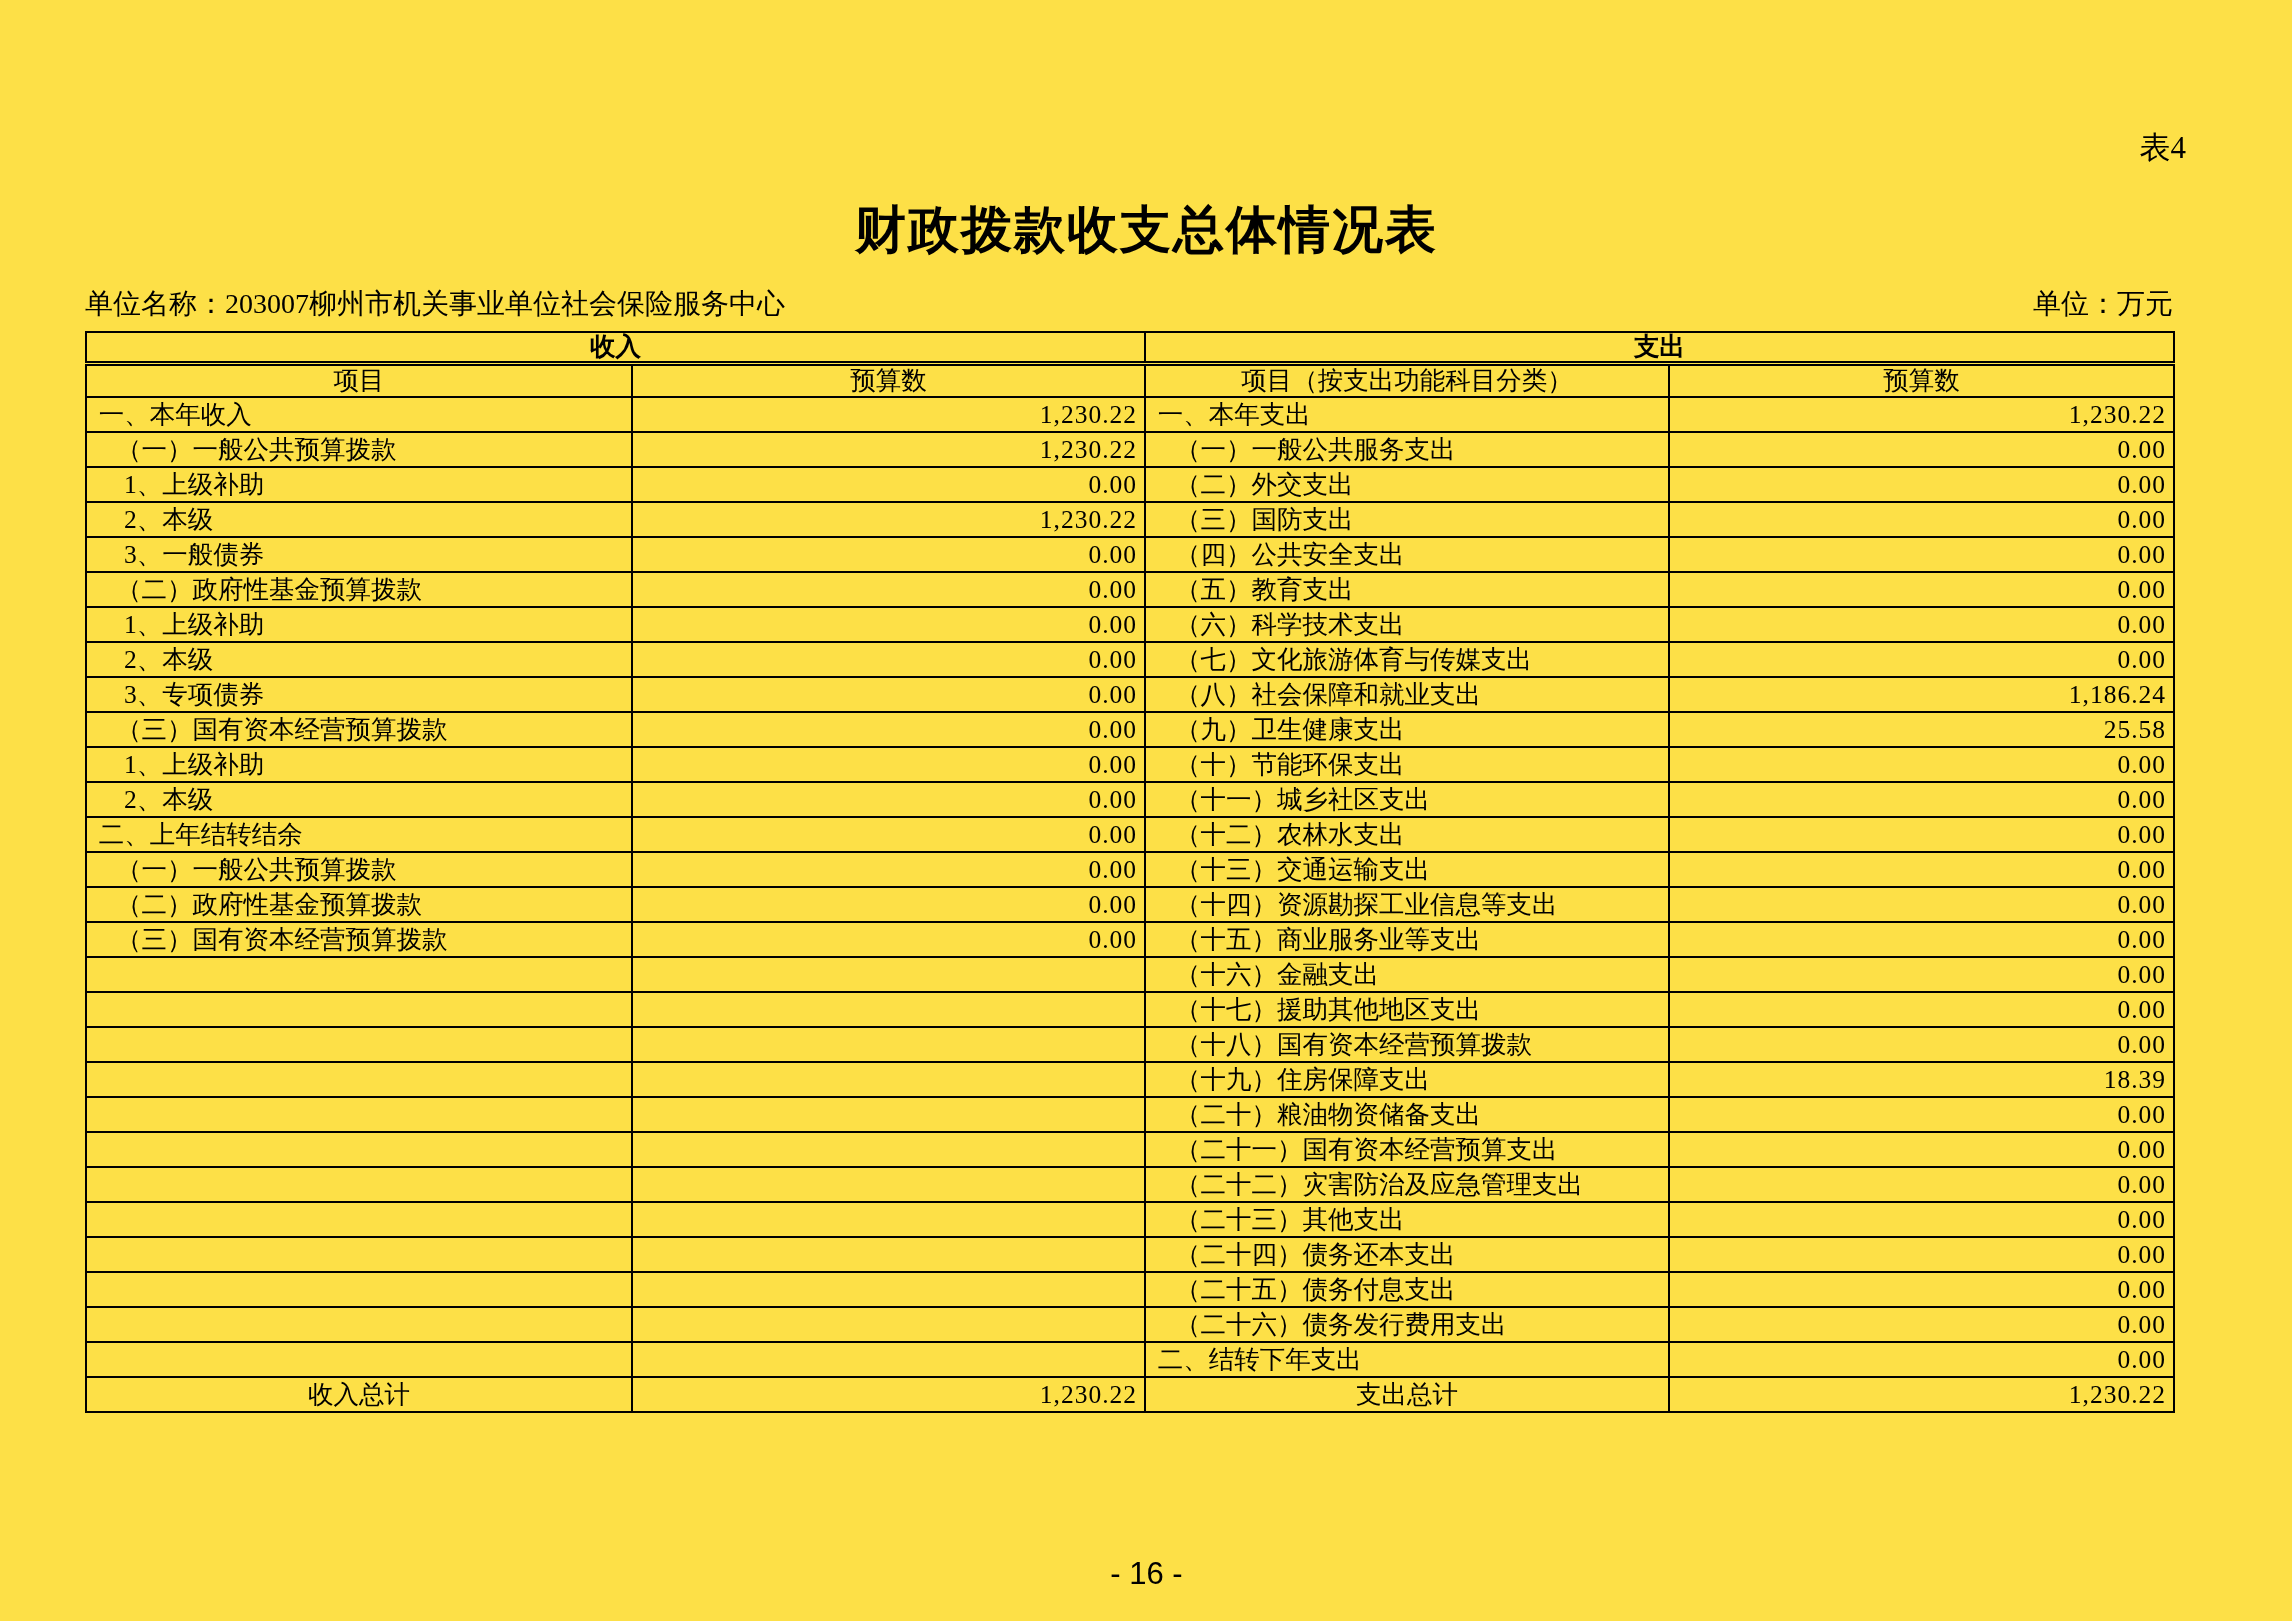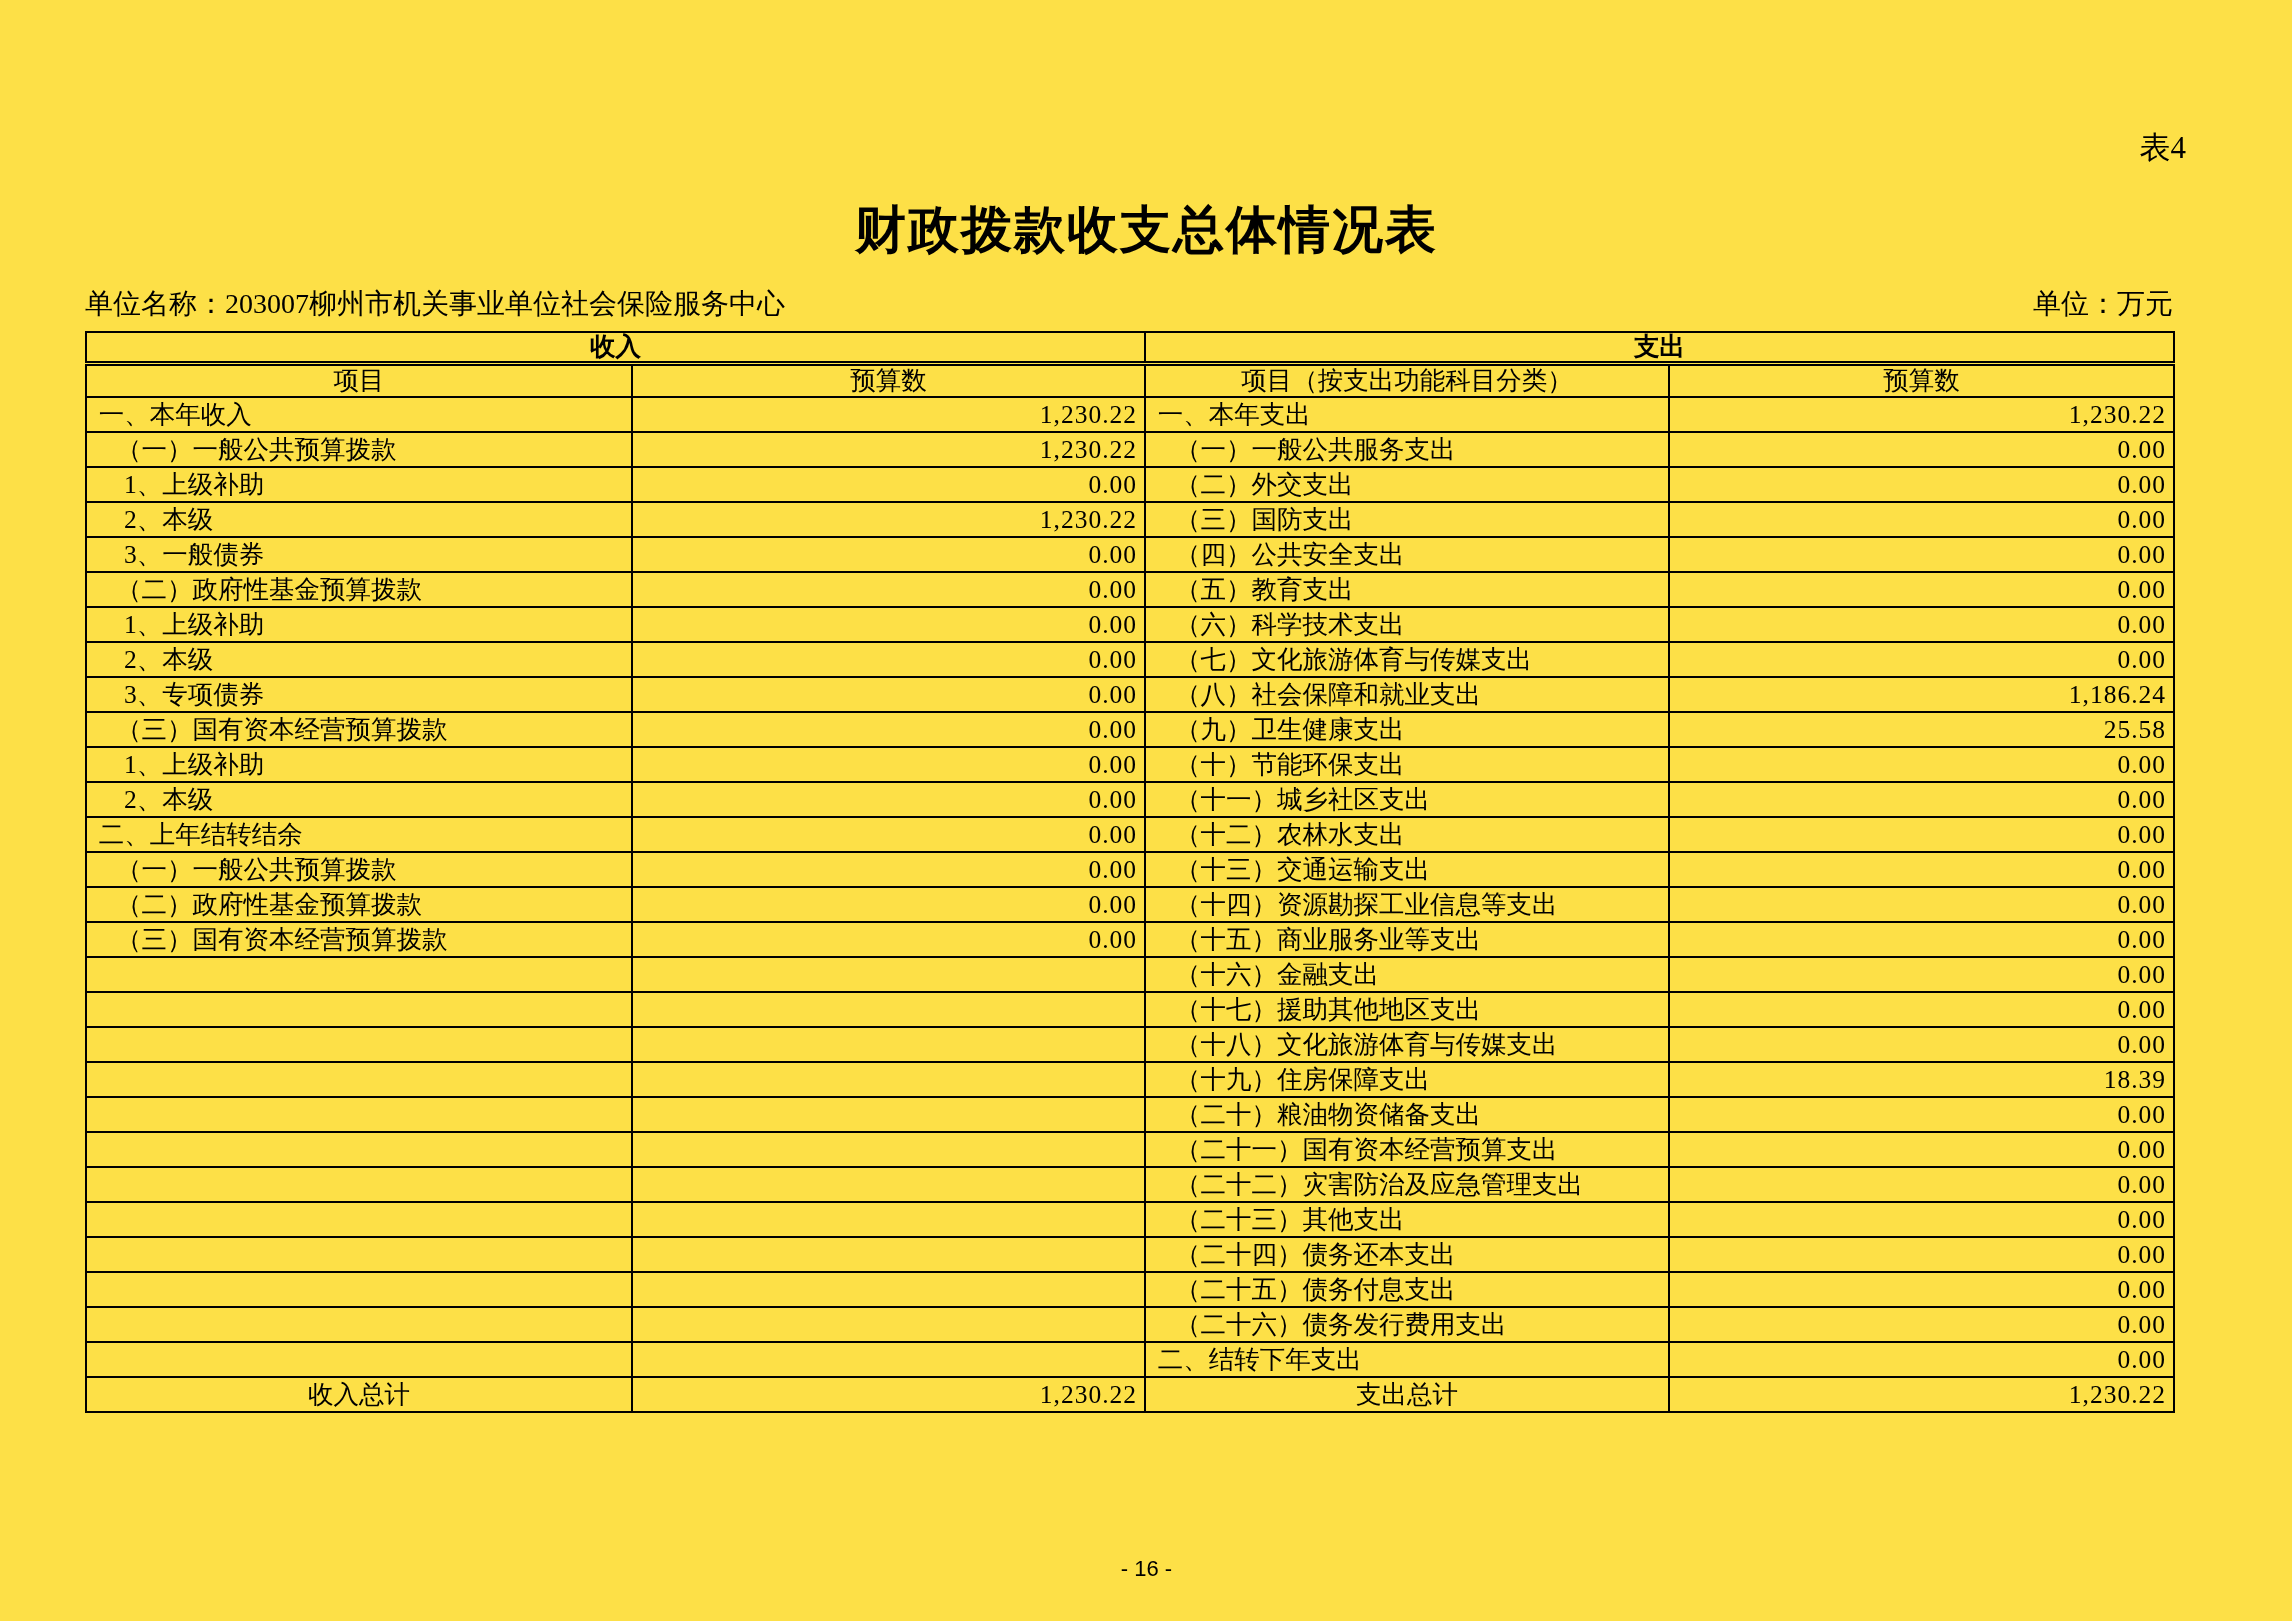--- a/index.html
+++ b/index.html
@@ -46,21 +46,21 @@
     border-bottom:2.9px solid #000;
   }
   .budget-table tbody td{height:33px;line-height:33px;}
   td.item{text-align:left;padding-left:11.8px;}
   td.ind1{padding-left:29px;}
   td.ind2{padding-left:37px;}
   td.total{text-align:center;padding-left:0;margin-left:10px;}
   td.val{text-align:right;padding-right:6.9px;letter-spacing:1px;}
   .page-number{
     position:absolute;top:1556px;left:0;width:100%;
-    text-align:center;font-size:22px;
+    text-align:center;font-size:31px;
     font-family:"Liberation Sans","DejaVu Sans",sans-serif;
   }
 </style>
 </head>
 <body>
 
 <div class="page">
 
   <div class="table-tag">表4</div>
 
@@ -195,21 +195,21 @@
         </tr>
         <tr>
           <td class="item"></td>
           <td class="val"></td>
           <td class="item ind1">（十七）援助其他地区支出</td>
           <td class="val">0.00</td>
         </tr>
         <tr>
           <td class="item"></td>
           <td class="val"></td>
-          <td class="item ind1">（十八）文化旅游体育与传媒支出</td>
+          <td class="item ind1">（十八）国有资本经营预算拨款</td>
           <td class="val">0.00</td>
         </tr>
         <tr>
           <td class="item"></td>
           <td class="val"></td>
           <td class="item ind1">（十九）住房保障支出</td>
           <td class="val">18.39</td>
         </tr>
         <tr>
           <td class="item"></td>

